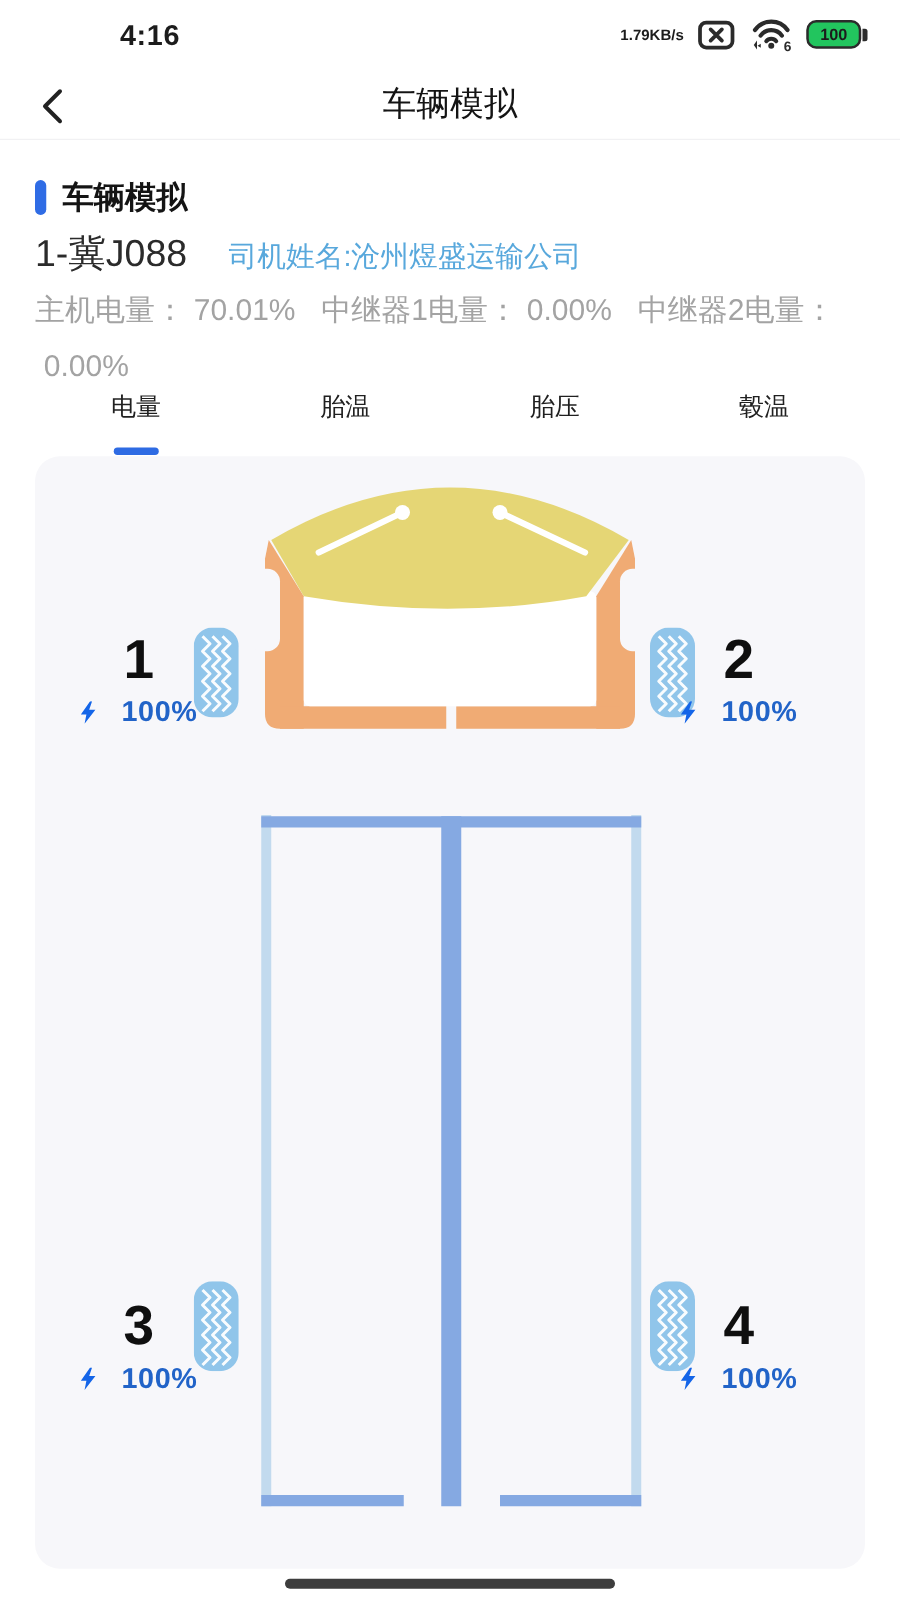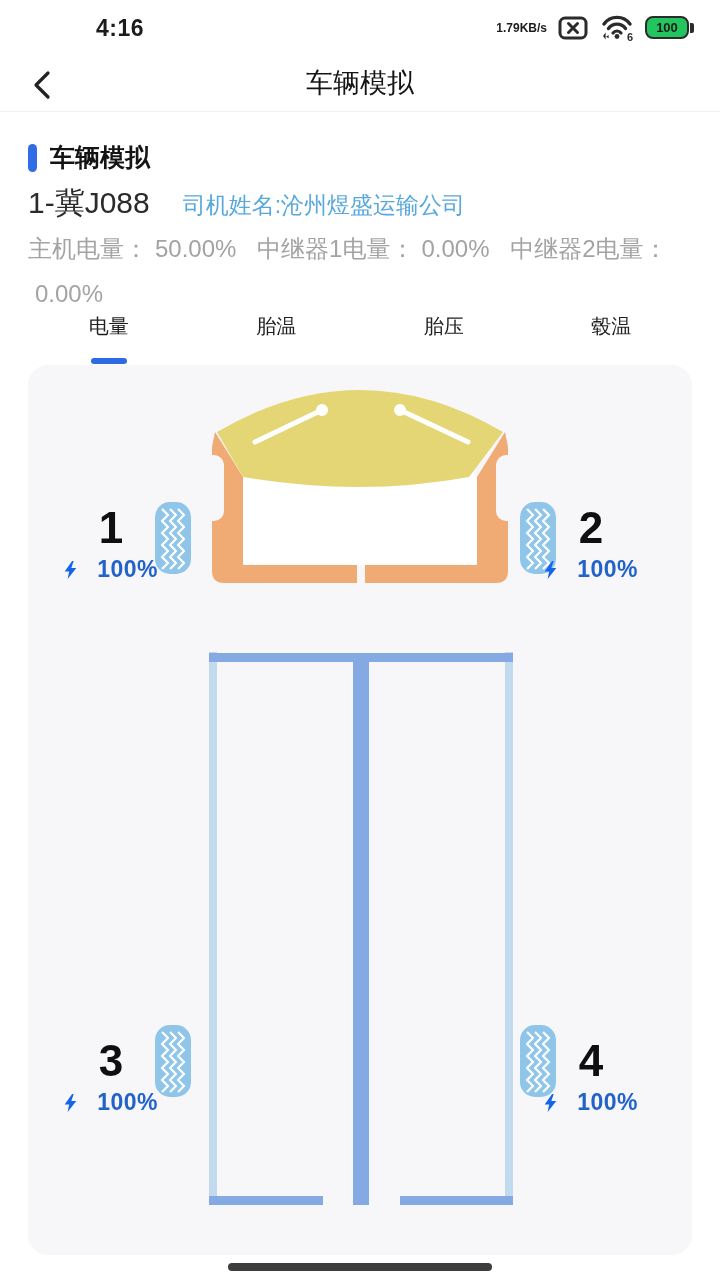--- a/index.html
+++ b/index.html
@@ -123,21 +123,21 @@
     <span class="accent-bar"></span>
     <span class="section-title">车辆模拟</span>
   </div>
 
   <div class="vehicle-row">
     <span class="plate">1-冀J088</span>
     <span class="driver">司机姓名:沧州煜盛运输公司</span>
   </div>
 
   <div class="battery-text">
-    <span class="battery-item"><span class="battery-item-label">主机电量：</span><span class="val">50.00%</span></span>
+    <span class="battery-item"><span class="battery-item-label">主机电量：</span><span class="val">70.01%</span></span>
     <span class="battery-item"><span class="battery-item-label">中继器1电量：</span><span class="val">0.00%</span></span>
     <span class="battery-item"><span class="battery-item-label">中继器2电量：</span><span class="val">0.00%</span></span>
   </div>
 
   <div class="tabs">
     <div class="tab active">
       <span class="tab-label">电量</span>
       <span class="tab-underline"></span>
     </div>
     <div class="tab">

